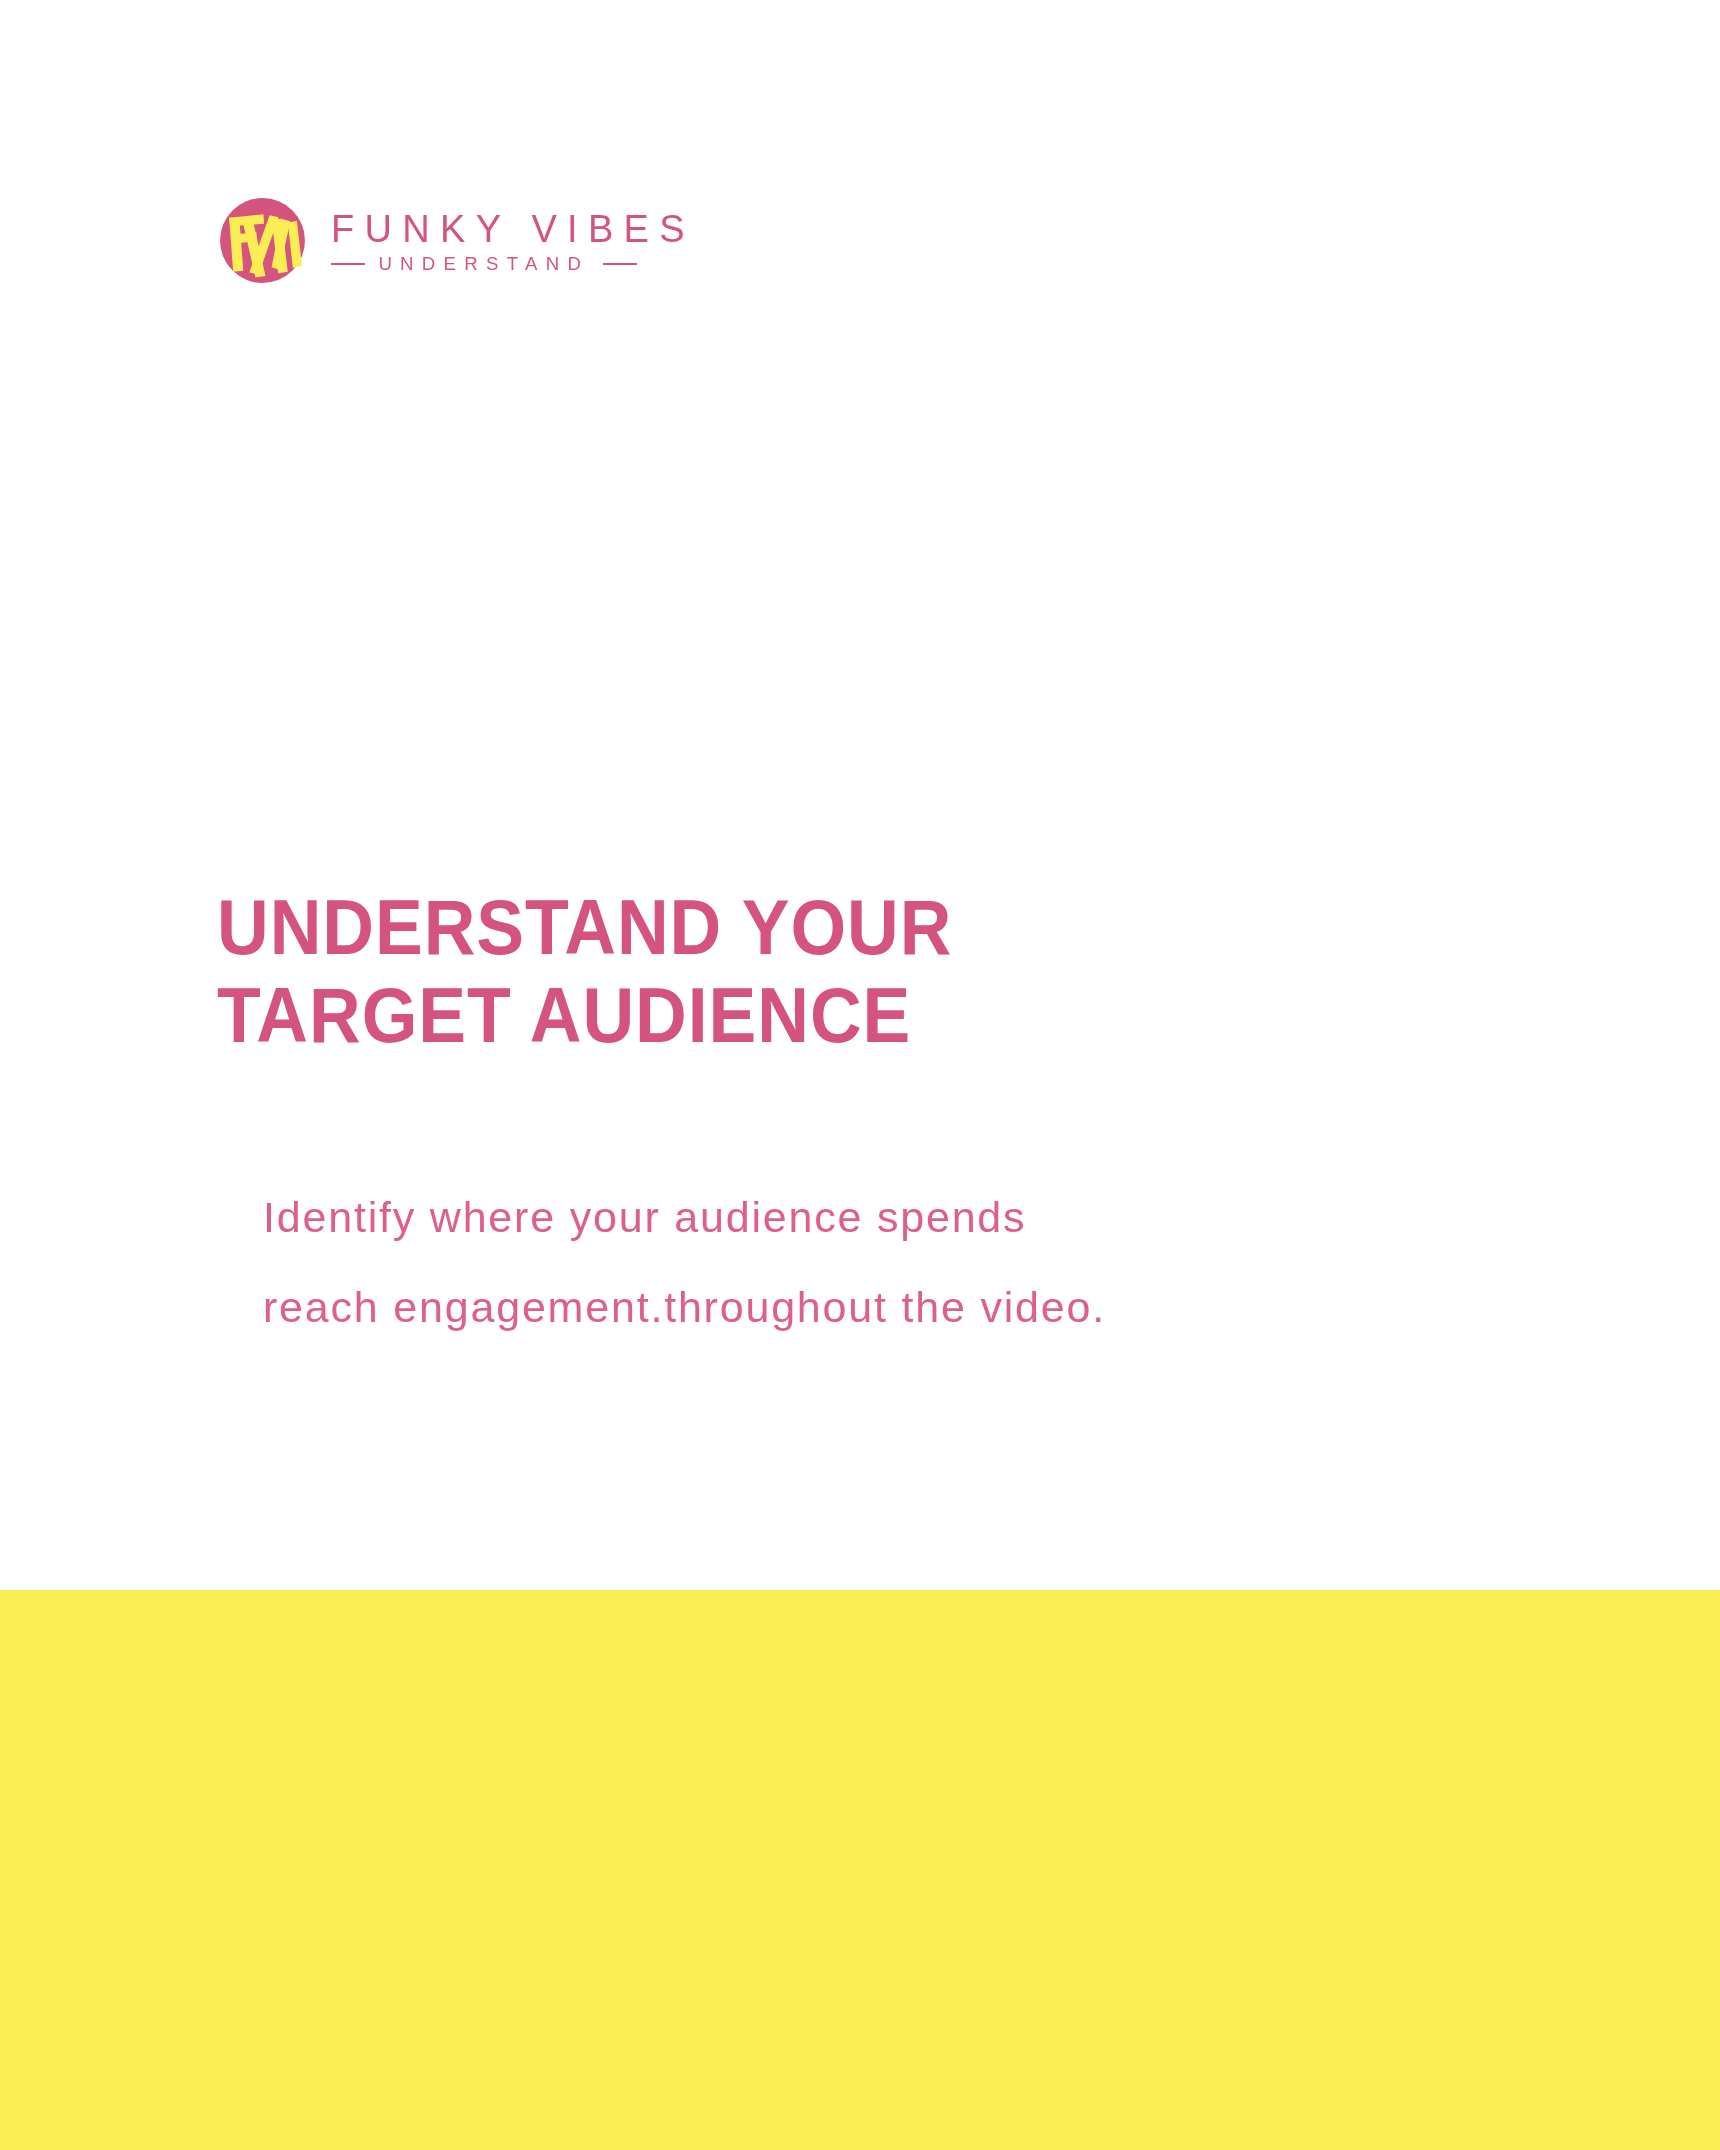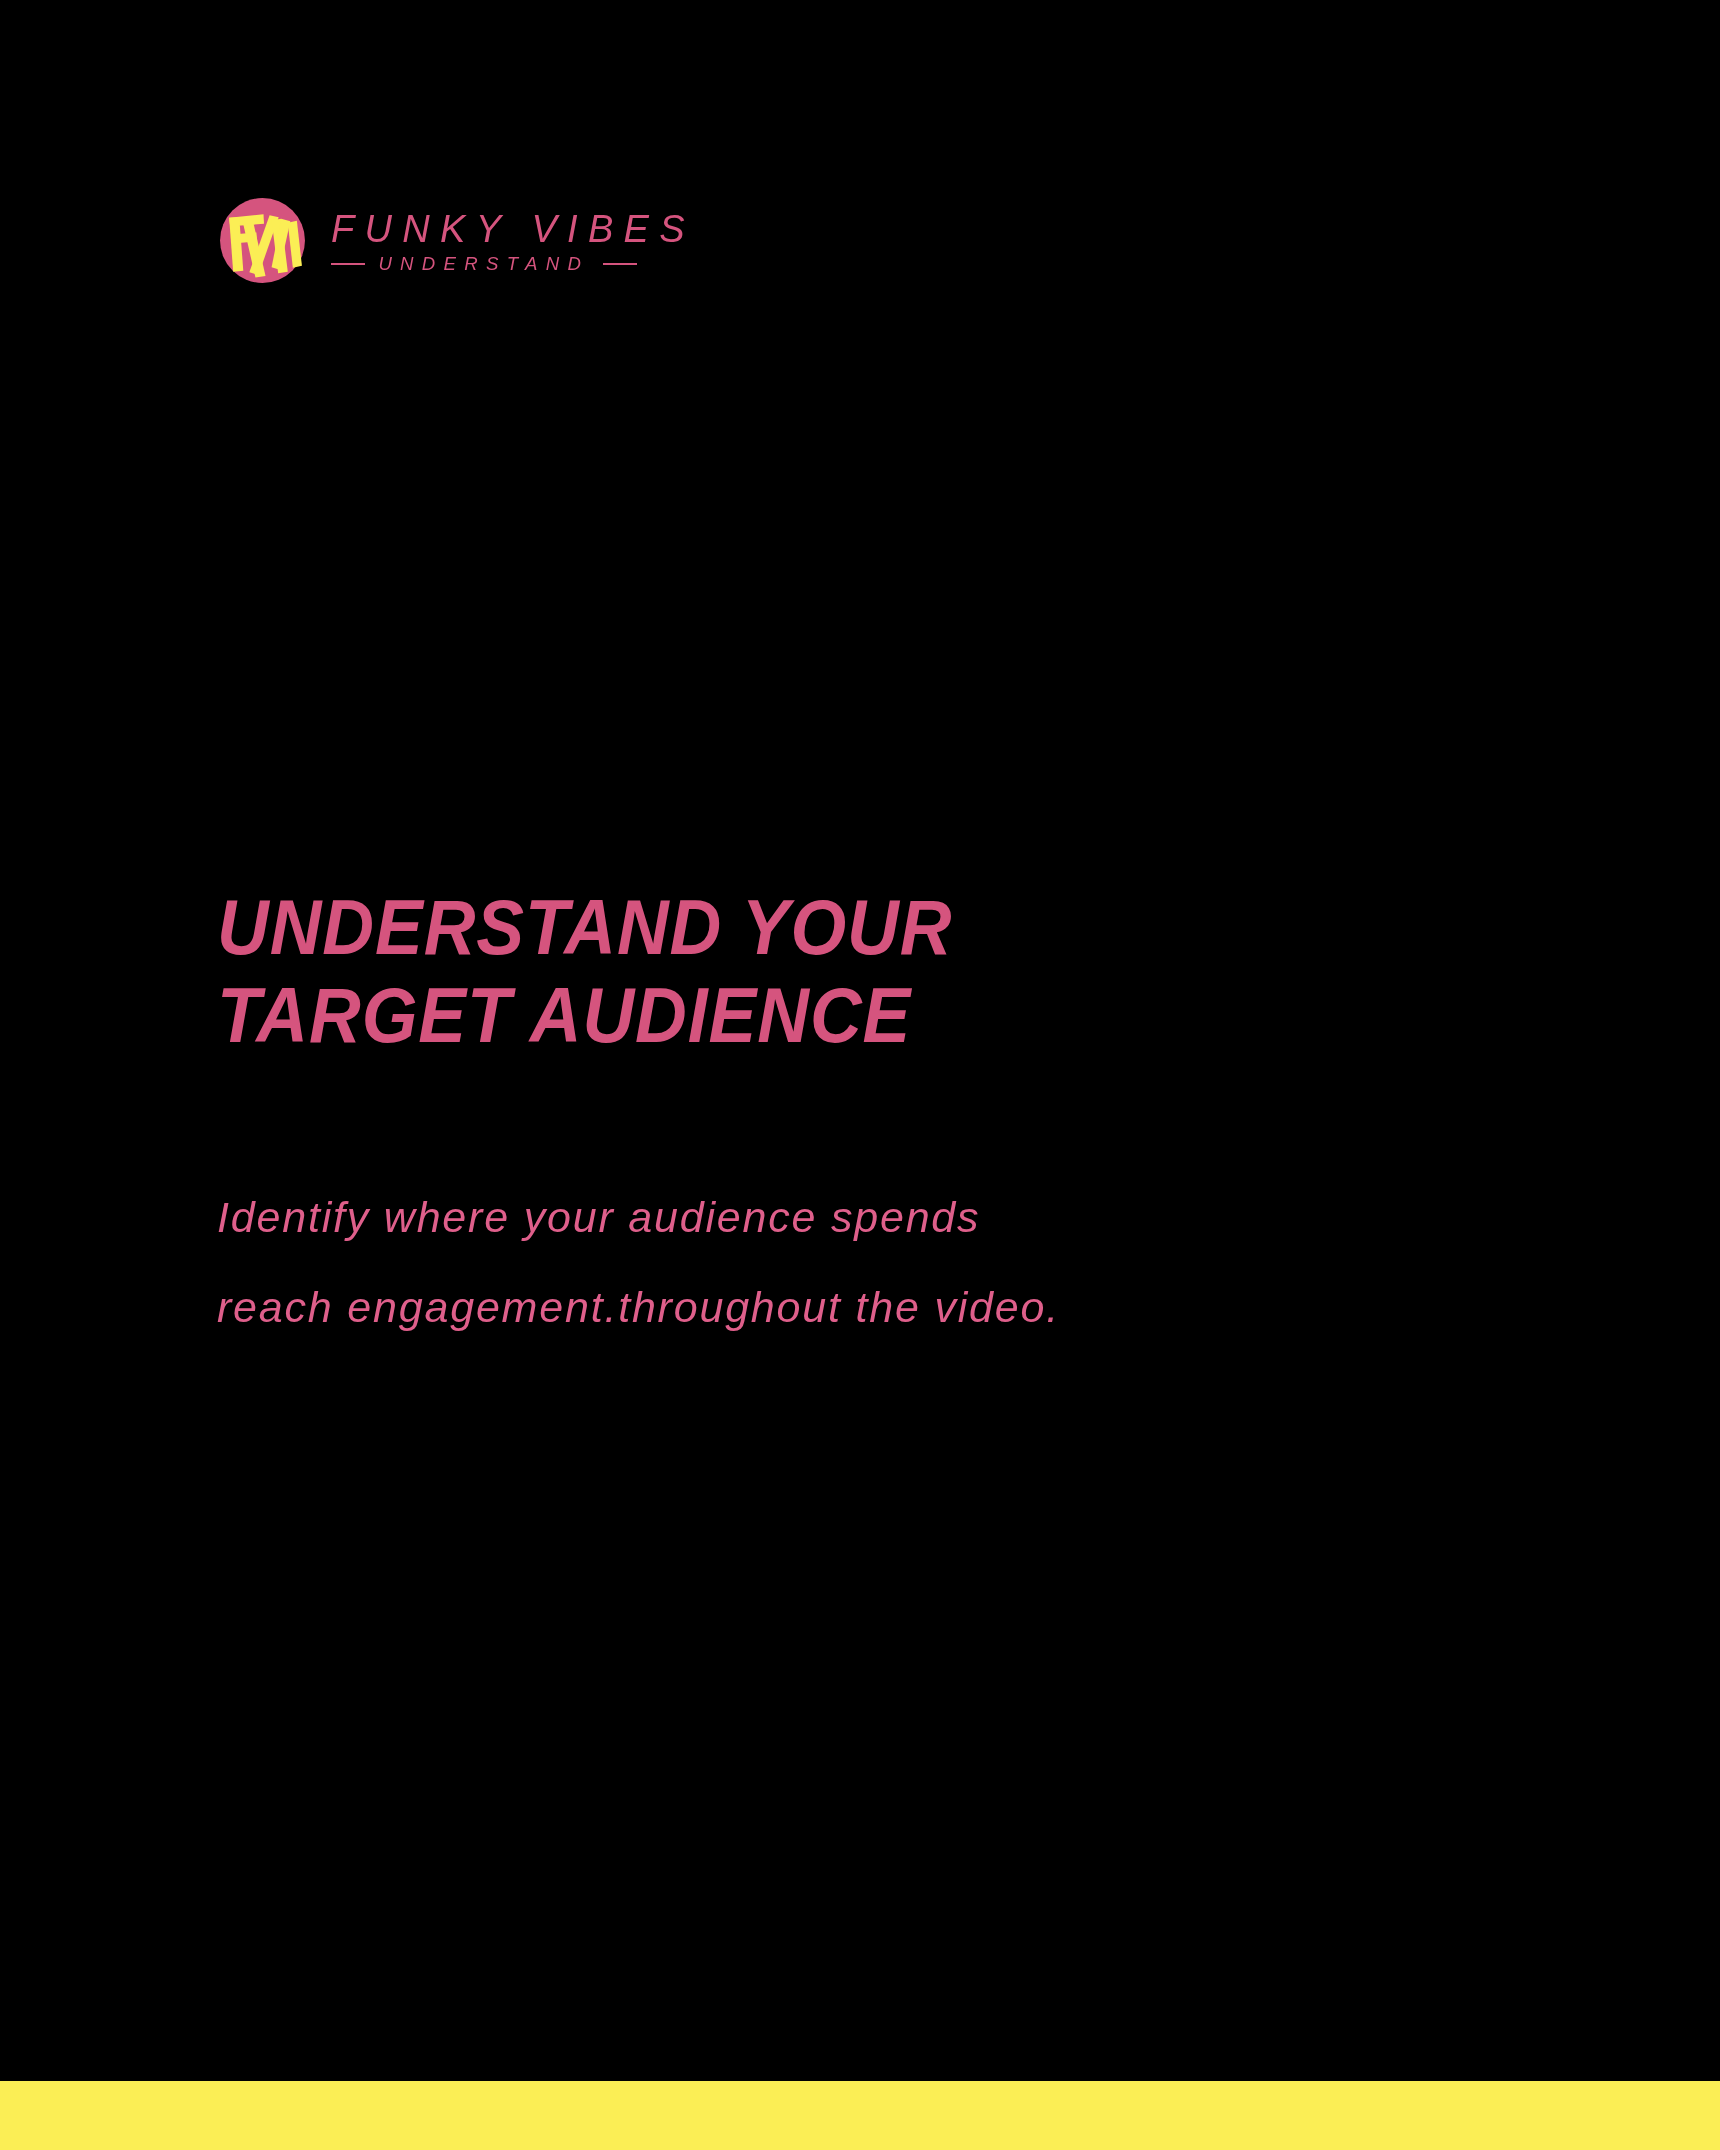--- a/index.html
+++ b/index.html
@@ -10,25 +10,24 @@
 
   body {
     background: #FBEE55;
     font-family: "Liberation Sans", sans-serif;
     -webkit-font-smoothing: antialiased;
   }
 
   .slide {
     position: relative;
     width: 1721px;
-    height: 2081px;
-    background: #000000;
+    height: 1590px;
+    background: #ffffff;
     overflow: hidden;
     box-sizing: border-box;
-    font-style: italic;
   }
 
   
   .brand {
     position: absolute;
     left: 217px;
     top: 195px;
     display: flex;
     align-items: center;
     gap: 23px;
@@ -113,20 +112,21 @@
     color: #DF5F8B;
     font-size: 43px;
     font-weight: 300;
     line-height: 2.1;
     letter-spacing: 1.8px;
   }
 
   .body-copy .bc-line {
     display: block;
     white-space: nowrap;
+    margin-left: 46px;
   }
 
   
   .footer {
     position: absolute;
     left: 217px;
     right: 170px;
     top: 1889px;
     height: 62px;
     display: flex;

